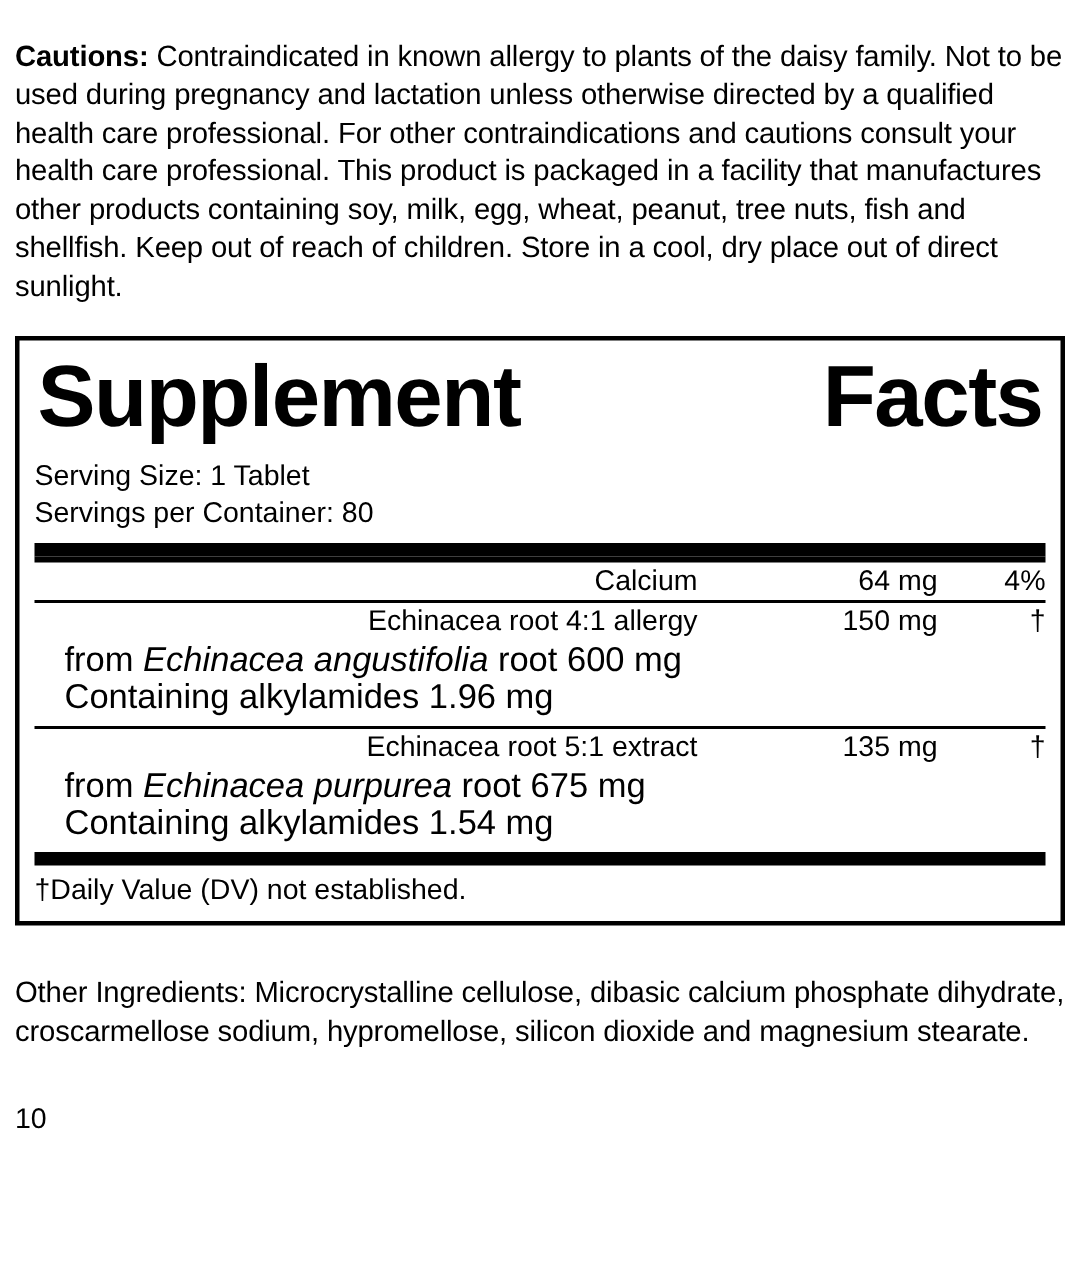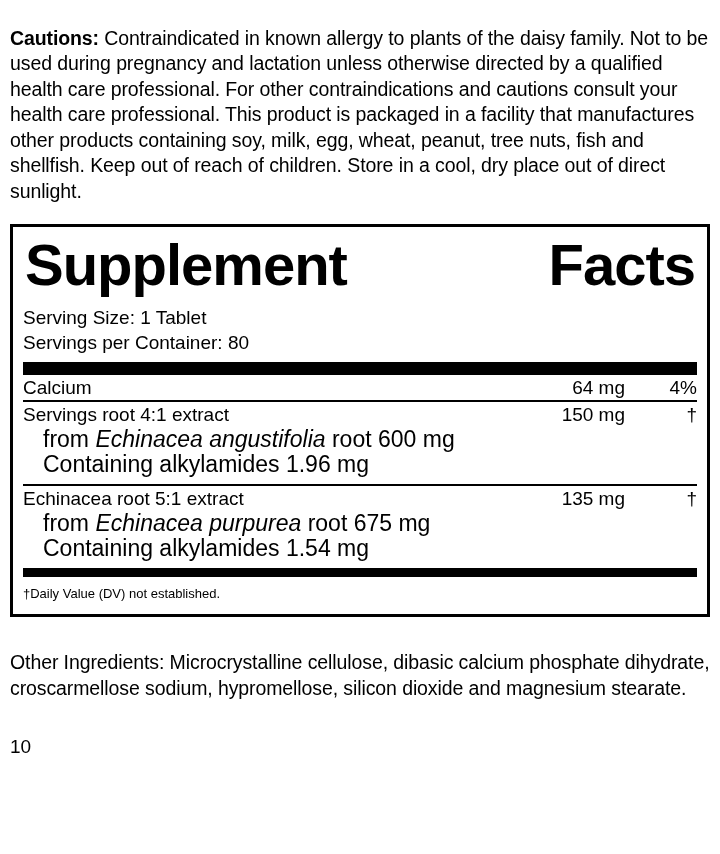--- a/index.html
+++ b/index.html
@@ -71,21 +71,21 @@
 
   table.sf-table {
     width: 100%;
     border-collapse: collapse;
     font-size: 19px;
   }
   table.sf-table td {
     padding: 0;
     vertical-align: top;
   }
-  .col-name   { text-align: left; }
+  .col-name   { text-align: right; }
   .col-amount { text-align: right; width: 160px; padding-right: 4px; }
   .col-dv     { text-align: right; width: 72px; }
 
   .hdr-row td {
     font-weight: bold;
     font-size: 19px;
     line-height: 24px;
     padding: 5px 0 6px 0;
   }
 
@@ -94,21 +94,21 @@
     padding: 6px 0 7px 0;
   }
   .sub-line {
     font-size: 23px;
     line-height: 25px;
     padding-left: 20px;
   }
   .sub-line i { font-style: italic; }
 
   .footnote {
-    font-size: 13px;
+    font-size: 19px;
     line-height: 24px;
     padding-top: 5px;
   }
 
   .other-ing {
     font-size: 19.5px;
     line-height: 25.5px;
     padding-top: 14px;
     letter-spacing: -0.1px;
   }
@@ -150,21 +150,21 @@
         <td class="col-dv">4%</td>
       </tr>
     </tbody>
       </table>
 
     <div class="rule-thin"></div>
 
     <table class="sf-table">
       <tbody>
           <tr class="nut-row">
-        <td class="col-name">Servings root 4:1 extract</td>
+        <td class="col-name">Echinacea root 4:1 allergy</td>
         <td class="col-amount">150 mg</td>
         <td class="col-dv">†</td>
       </tr>
     </tbody>
       </table>
     <div class="sub-line"><span>from </span><i>Echinacea angustifolia</i><span> root 600 mg</span></div>
     <div class="sub-line" style="padding-bottom:7px"><span>Containing alkylamides 1.96 mg</span></div>
 
     <div class="rule-thin"></div>
 

